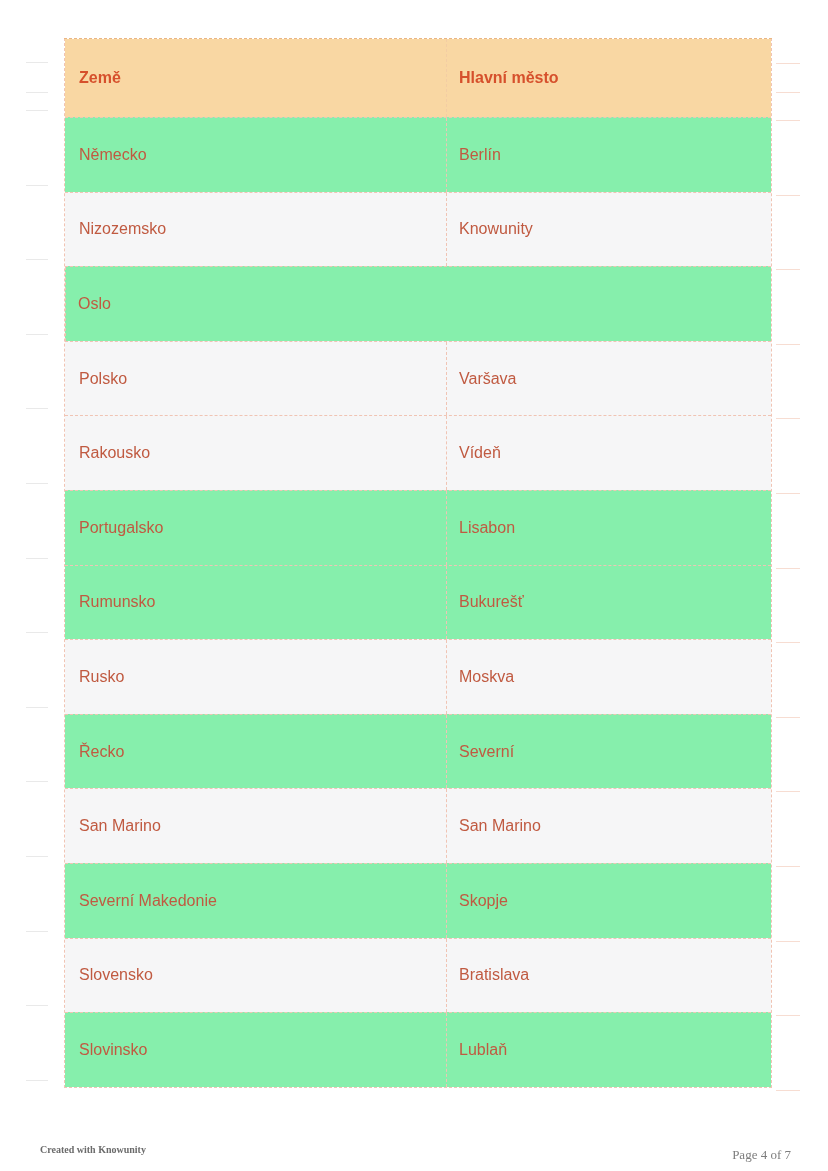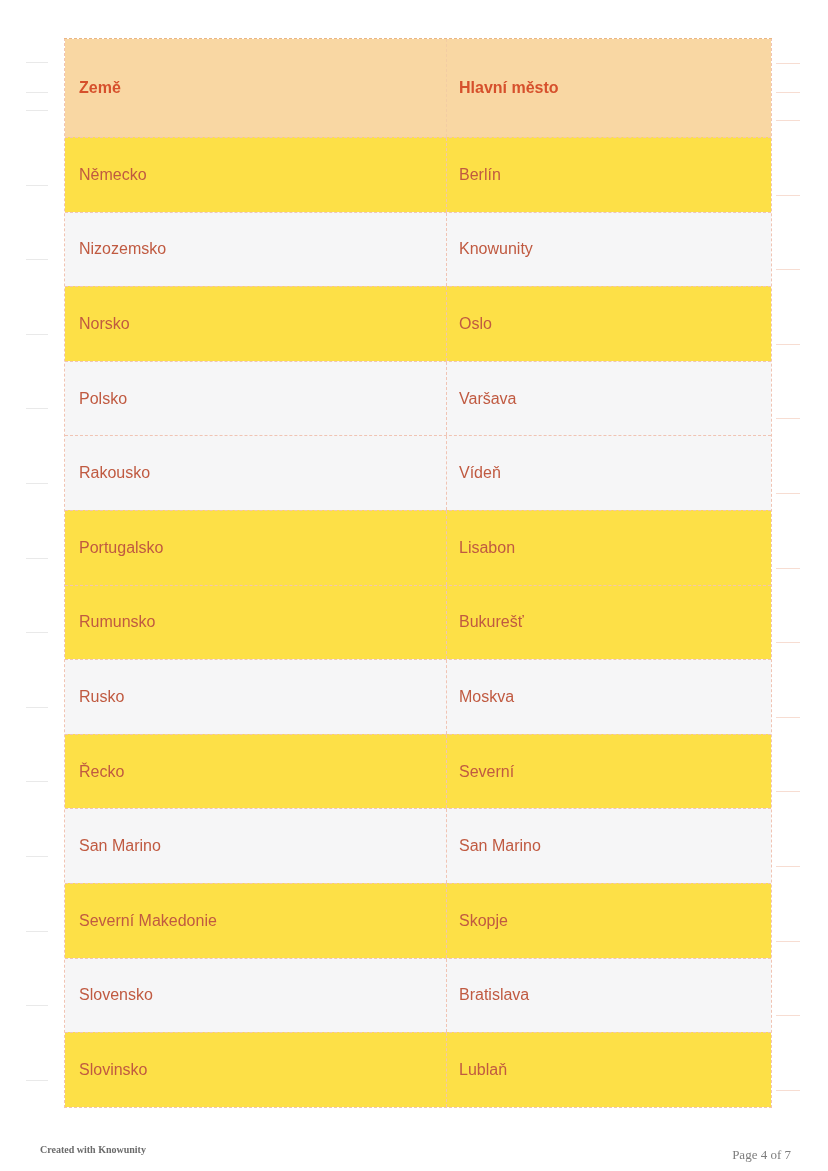--- a/index.html
+++ b/index.html
@@ -22,32 +22,32 @@
   }
   .page{position:absolute;inset:0;}
   .table{
     position:absolute;left:64px;top:38px;width:708px;
     box-sizing:border-box;
     border:1px dashed var(--border);
     background:#fff;
   }
   .row{display:flex;box-sizing:border-box;}
   .row.header{
-    height:98px;
+    height:78px;
     background:var(--header-bg);
     position:relative;
   }
   .row.header::before{
     content:'';position:absolute;left:-1px;right:-1px;top:-1px;
     border-top:1px dashed var(--header-top);
   }
   .row.body{
     height:74.6px;
     border-top:1px dashed var(--border);
-    background:#fde047;
+    background:#86efac;
   }
   .row.body.alt{background:var(--stripe);}
   .cell{
     box-sizing:border-box;
     display:flex;align-items:center;
     padding-left:14px;
     font-size:16px;
     color:var(--body-text);
     overflow:hidden;white-space:nowrap;
   }
@@ -85,21 +85,20 @@
     <div id="tbody">
         <div class="row body">
           <div class="cell col1">Německo</div>
           <div class="cell col2">Berlín</div>
         </div>
         <div class="row body alt">
           <div class="cell col1">Nizozemsko</div>
           <div class="cell col2">Knowunity</div>
         </div>
         <div class="row body">
-          <div class="cell col1">Norsko</div>
           <div class="cell col2">Oslo</div>
         </div>
         <div class="row body alt">
           <div class="cell col1">Polsko</div>
           <div class="cell col2">Varšava</div>
         </div>
         <div class="row body alt">
           <div class="cell col1">Rakousko</div>
           <div class="cell col2">Vídeň</div>
         </div>

